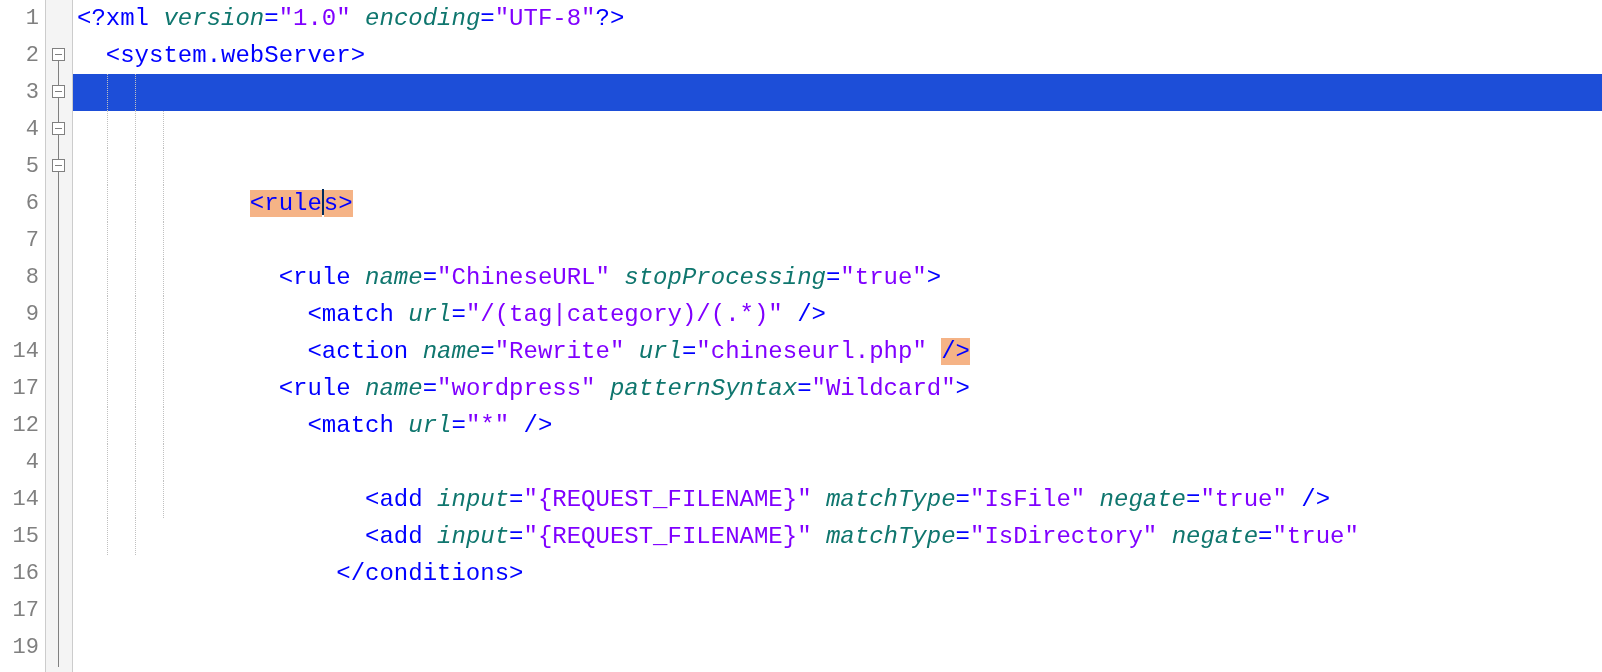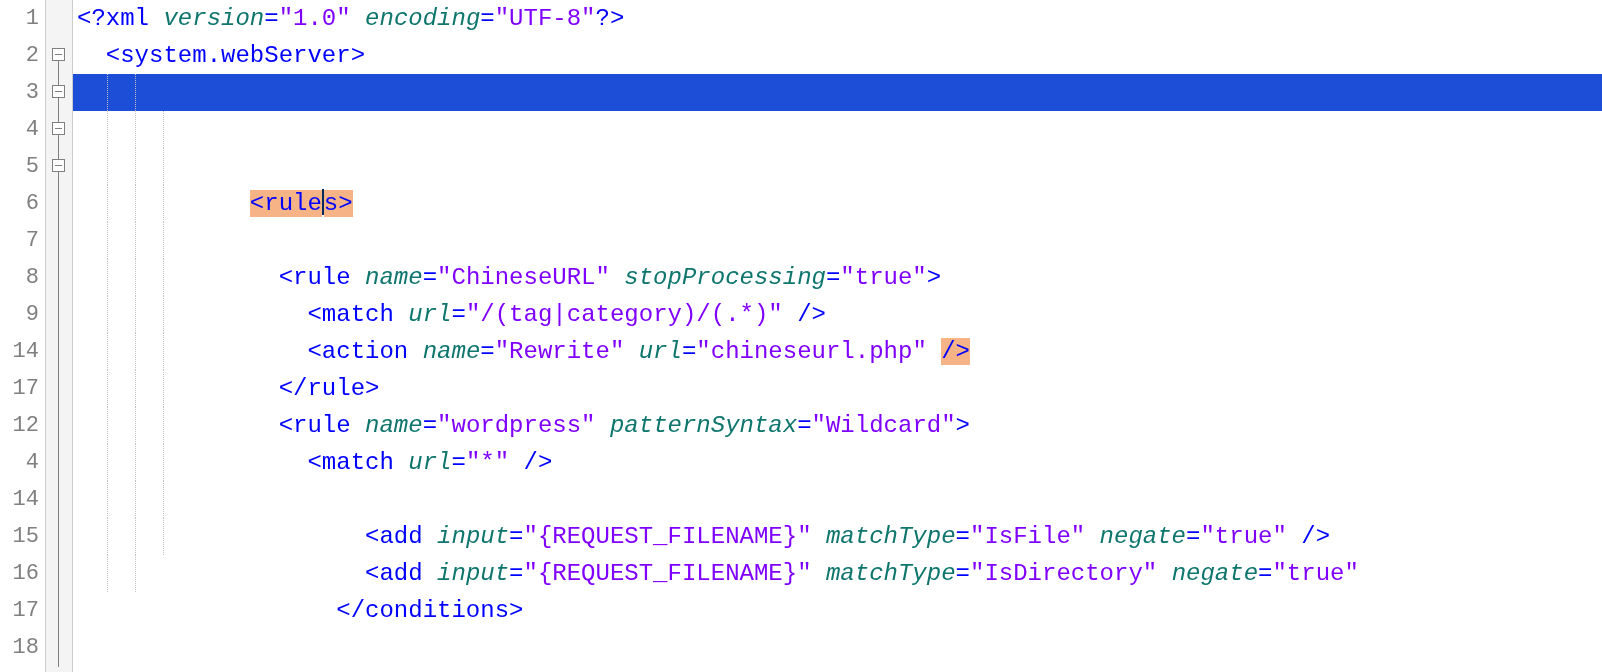--- a/index.html
+++ b/index.html
@@ -83,21 +83,21 @@
     <div class="ln">8</div>
     <div class="ln">9</div>
     <div class="ln">14</div>
     <div class="ln">17</div>
     <div class="ln">12</div>
     <div class="ln">4</div>
     <div class="ln">14</div>
     <div class="ln">15</div>
     <div class="ln">16</div>
     <div class="ln">17</div>
-    <div class="ln">18</div>
+    <div class="ln">19</div>
   </div>
 
   <div class="fold">
     <div class="box" style="top:48px;"></div>
     <div class="box" style="top:85px;"></div>
     <div class="box" style="top:122px;"></div>
     <div class="box" style="top:159px;"></div>
     <div class="vline" style="top:61px;height:24px;"></div>
     <div class="vline" style="top:98px;height:24px;"></div>
     <div class="vline" style="top:135px;height:24px;"></div>
@@ -129,25 +129,20 @@
       <span class="indent-guide" style="left:62px;"></span>
       <span class="indent-guide" style="left:90px;"></span>
       <span>          </span><span class="tag">&lt;match </span><span class="attr">url</span><span class="tag">=</span><span class="str">"/(tag|category)/(.*)"</span><span class="tag"> /&gt;</span></div>
 
     <div class="row">
       <span class="indent-guide" style="left:34px;"></span>
       <span class="indent-guide" style="left:62px;"></span>
       <span class="indent-guide" style="left:90px;"></span>
       <span>          </span><span class="tag">&lt;action </span><span class="attr">name</span><span class="tag">=</span><span class="str">"Rewrite"</span><span> </span><span class="attr">url</span><span class="tag">=</span><span class="str">"chineseurl.php"</span><span> </span><span class="sel2">/&gt;</span></div>
 
-    <div class="row">
-      <span class="indent-guide" style="left:34px;"></span>
-      <span class="indent-guide" style="left:62px;"></span>
-      <span class="indent-guide" style="left:90px;"></span>
-      <span>        </span><span class="tag">&lt;/rule&gt;</span></div>
 
     <div class="row">
       <span class="indent-guide" style="left:34px;"></span>
       <span class="indent-guide" style="left:62px;"></span>
       <span class="indent-guide" style="left:90px;"></span>
       <span>        </span><span class="tag">&lt;rule </span><span class="attr">name</span><span class="tag">=</span><span class="str">"wordpress"</span><span> </span><span class="attr">patternSyntax</span><span class="tag">=</span><span class="str">"Wildcard"</span><span class="tag">&gt;</span></div>
 
     <div class="row">
       <span class="indent-guide" style="left:34px;"></span>
       <span class="indent-guide" style="left:62px;"></span>

